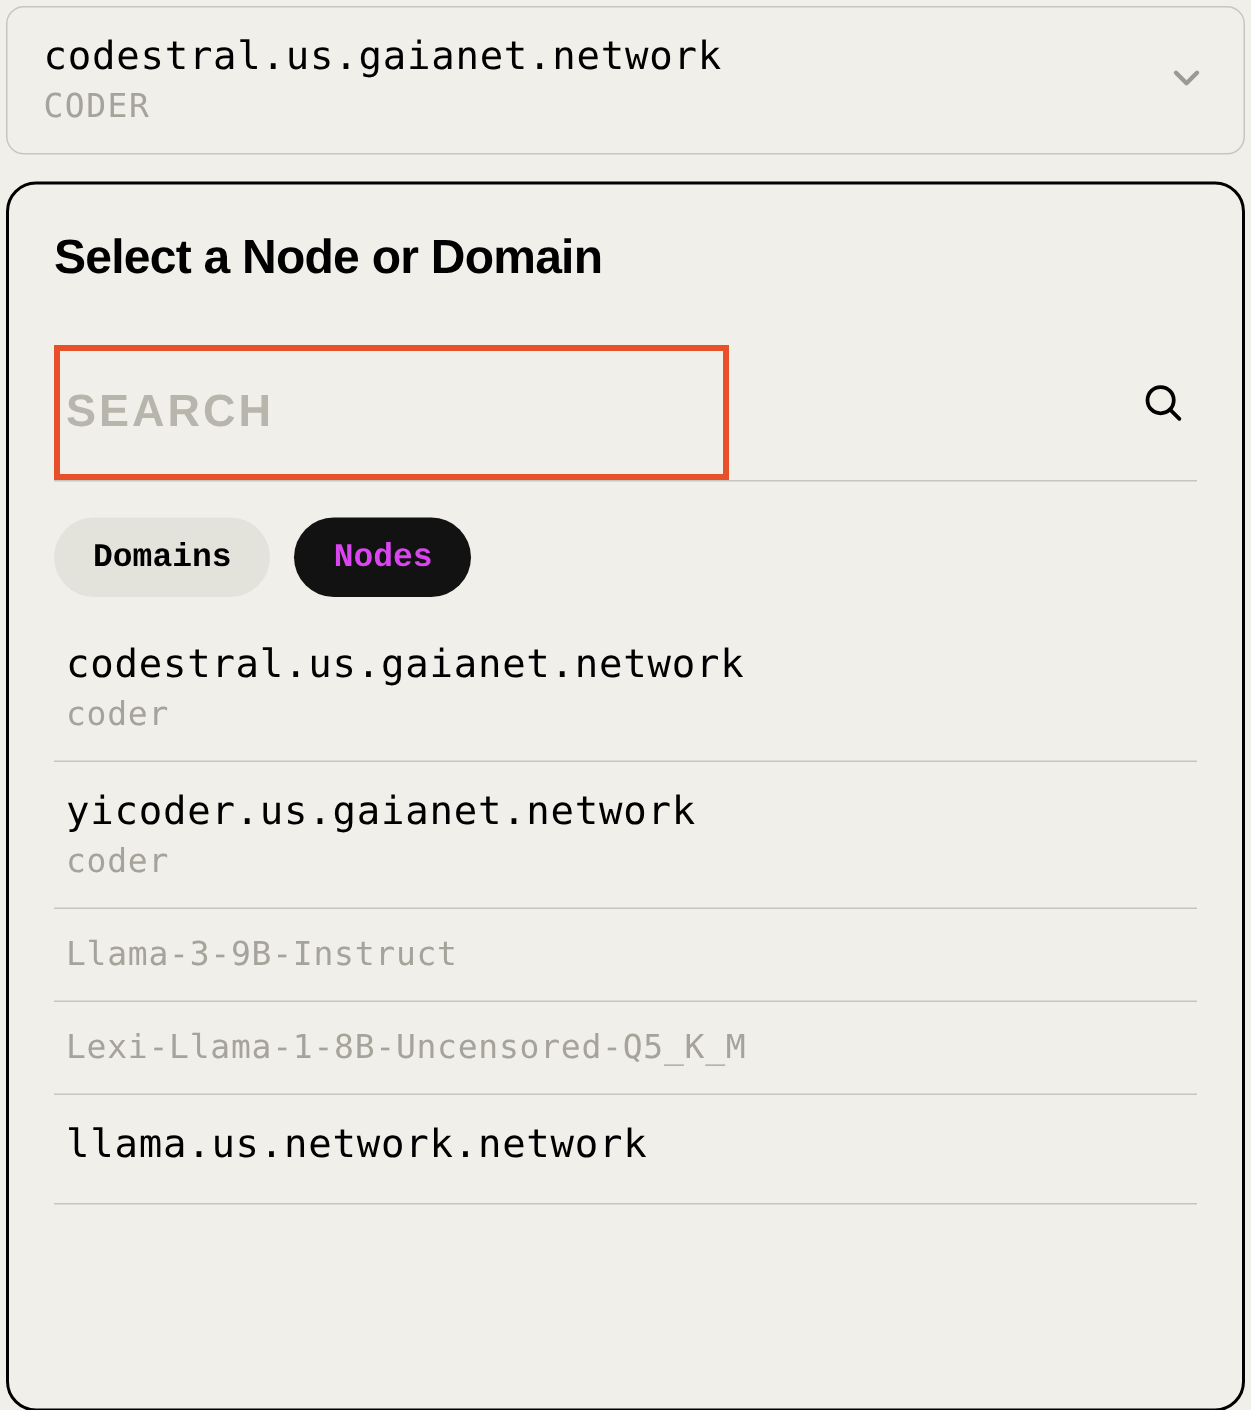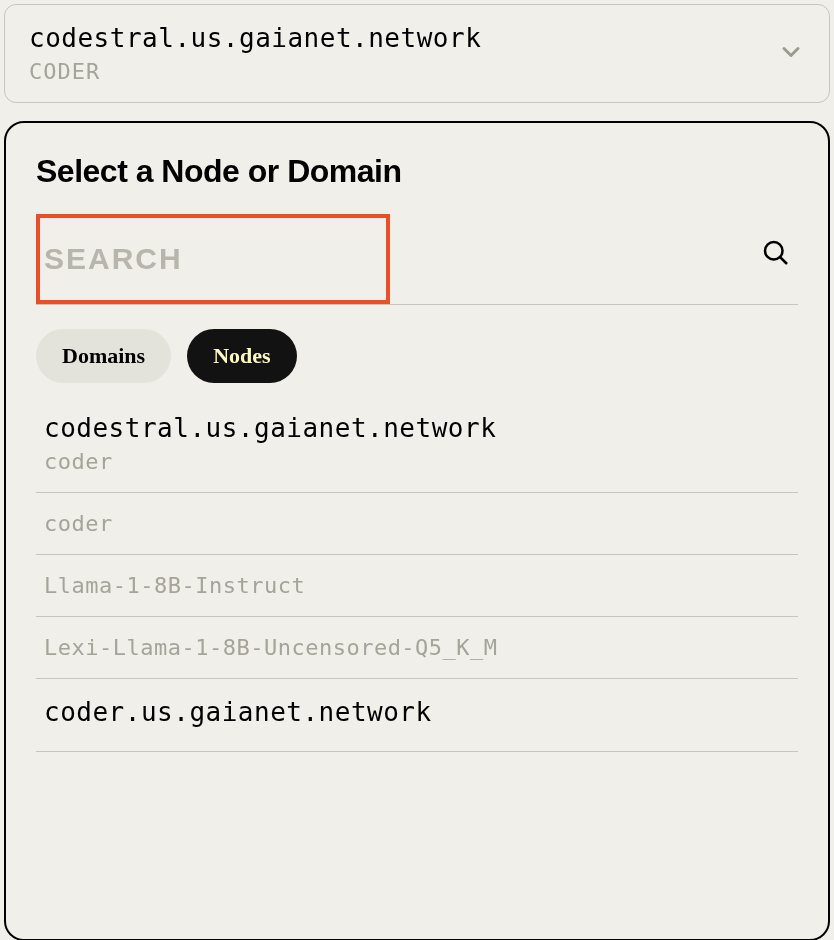--- a/index.html
+++ b/index.html
@@ -50,34 +50,34 @@
       border-radius: 20px;
       padding: 30px 30px 0 30px;
       height: 820px;
       overflow: hidden;
     }
     .panel-title {
       font-family: -apple-system, BlinkMacSystemFont, 'Segoe UI', sans-serif;
       font-size: 32px;
       font-weight: 800;
       color: #000;
-      margin-bottom: 24px;
+      margin-bottom: 40px;
       letter-spacing: -0.5px;
     }
     .search-row {
       display: flex;
       align-items: center;
       border-bottom: 1px solid #c8c6bc;
       margin-bottom: 24px;
     }
     .search-highlight {
       border: 4px solid #e8502a;
       padding: 0;
       flex: 0 0 auto;
-      width: 354px;
+      width: 450px;
     }
     .search-input {
       width: 100%;
       border: none;
       background: transparent;
       font-size: 30px;
       font-family: -apple-system, BlinkMacSystemFont, 'Segoe UI', sans-serif;
       font-weight: 600;
       letter-spacing: 2px;
       color: #000;
@@ -94,32 +94,32 @@
     }
     .tabs {
       display: flex;
       gap: 16px;
       margin-bottom: 30px;
     }
     .tab {
       padding: 14px 26px;
       border-radius: 999px;
       font-size: 22px;
-      font-family: Liberation Serif, serif;
+      font-family: Liberation Mono, monospace;
       font-weight: 600;
       cursor: pointer;
       border: none;
     }
     .tab-inactive {
       background: #e4e3db;
       color: #000;
     }
     .tab-active {
       background: #121212;
-      color: #fef9c3;
+      color: #d946ef;
     }
     .list {
       display: flex;
       flex-direction: column;
     }
     .list-item {
       padding: 18px 8px 18px 8px;
       border-bottom: 1px solid #c8c6bc;
       cursor: pointer;
     }
@@ -174,26 +174,27 @@
     <button class="tab tab-inactive">Domains</button>
     <button class="tab tab-active">Nodes</button>
   </div>
 
   <div class="list">
     <div class="list-item">
       <div class="item-title">codestral.us.gaianet.network</div>
       <div class="item-subtitle">coder</div>
     </div>
     <div class="list-item">
+      <div class="item-title">yicoder.us.gaianet.network</div>
       <div class="item-subtitle">coder</div>
     </div>
     <div class="list-item">
-      <div class="item-subtitle">Llama-1-8B-Instruct</div>
+      <div class="item-subtitle">Llama-3-9B-Instruct</div>
     </div>
     <div class="list-item">
       <div class="item-subtitle">Lexi-Llama-1-8B-Uncensored-Q5_K_M</div>
     </div>
     <div class="list-item">
-      <div class="item-title">coder.us.gaianet.network</div>
+      <div class="item-title">llama.us.network.network</div>
       <div class="item-subtitle"></div>
     </div>
   </div>
 </div>
 
 </body></html>

